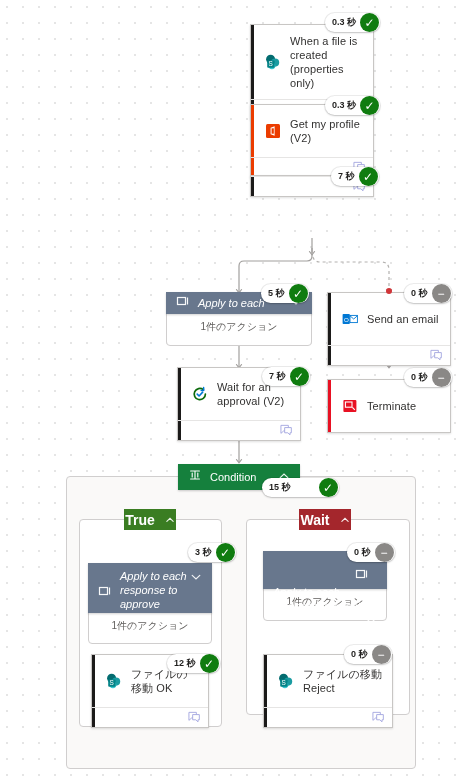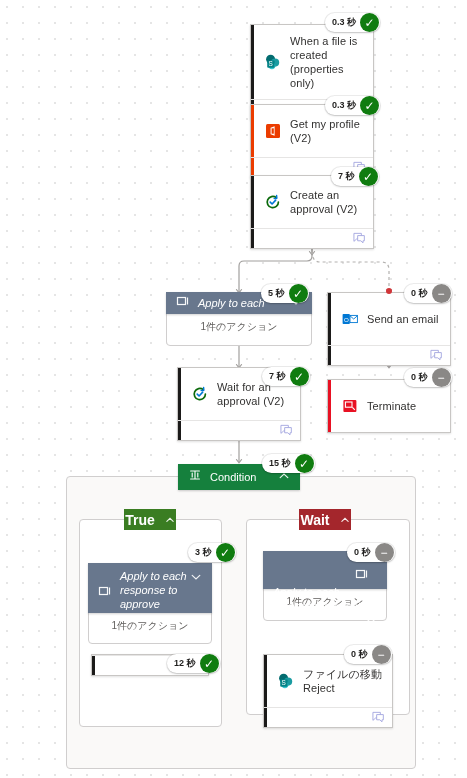--- a/index.html
+++ b/index.html
@@ -228,30 +228,20 @@
       </svg>
     </div>
   </div>
   <div class="badge" style="left:325px;top:96px;">
     <span class="dur">0.3 秒</span>
     <span class="mark ok">✓</span>
   </div>
 
   <div class="card" style="left:250px;top:175px;width:124px;">
     <div class="accent" style="background:#1b1a19;"></div>
-    <div class="body">
-      <span class="ico">
-        <svg viewBox="0 0 18 18" width="18" height="18">
-          <path d="M14.4,9 a5.6,5.6 0 1,1 -2.1,-4.3" fill="none" stroke="#0b6a0b" stroke-width="1.7" stroke-linecap="round"></path>
-          <path d="M12.6,2.6 l0.2,2.6 l-2.6,0.2" fill="none" stroke="#0078d4" stroke-width="1.5" stroke-linecap="round" stroke-linejoin="round"></path>
-          <path d="M6.2,9.1 l1.9,1.9 l3.6,-3.9" fill="none" stroke="#0078d4" stroke-width="1.6" stroke-linecap="round" stroke-linejoin="round"></path>
-        </svg>
-      </span>
-      <span class="ttl">Create an approval (V2)</span>
-    </div>
     <div class="foot">
       <svg class="cmt" viewBox="0 0 14 12">
         <path d="M1,1 h8 v6 h-5 l-3,2.6 v-2.6 h0 z" fill="none" stroke="#5b5fc7" stroke-width="1"></path>
         <path d="M5,3.4 h7.2 v5.6 h-1.4 v2.2 l-2.4,-2.2 h-3.4 z" fill="#ffffff" stroke="#5b5fc7" stroke-width="1"></path>
       </svg>
     </div>
   </div>
   <div class="badge" style="left:331px;top:167px;">
     <span class="dur">7 秒</span>
     <span class="mark ok">✓</span>
@@ -361,21 +351,21 @@
         </svg>
       </span>
       <span class="ltxt">Condition</span>
       <span class="chev">
         <svg viewBox="0 0 12 12" width="12" height="12">
           <path d="M2.2,7.6 L6,4 L9.8,7.6" fill="none" stroke="#ffffff" stroke-width="1.2" stroke-linecap="round"></path>
         </svg>
       </span>
     </div>
   </div>
-  <div class="badge" style="left:262px;top:454px;">
+  <div class="badge" style="left:262px;top:478px;gap:24px;">
     <span class="dur">15 秒</span>
     <span class="mark ok">✓</span>
   </div>
 
   <div class="pill t" style="left:124px;top:509px;width:52px;height:21px;">
     <span>True</span>
     <span class="chev">
       <svg viewBox="0 0 12 12" width="10" height="10">
         <path d="M2.2,7.6 L6,4 L9.8,7.6" fill="none" stroke="#ffffff" stroke-width="1.3" stroke-linecap="round"></path>
       </svg>
@@ -431,44 +421,56 @@
     </div>
     <div class="subtxt" style="top:44px;">1件のアクション</div>
   </div>
   <div class="badge" style="left:347px;top:543px;">
     <span class="dur">0 秒</span>
     <span class="mark skip">−</span>
   </div>
 
   <div class="card" style="left:91px;top:654px;width:118px;">
     <div class="accent" style="background:#1b1a19;"></div>
-    <div class="foot">
-      <svg class="cmt" viewBox="0 0 14 12">
-        <path d="M1,1 h8 v6 h-5 l-3,2.6 v-2.6 h0 z" fill="none" stroke="#5b5fc7" stroke-width="1"></path>
-        <path d="M5,3.4 h7.2 v5.6 h-1.4 v2.2 l-2.4,-2.2 h-3.4 z" fill="#ffffff" stroke="#5b5fc7" stroke-width="1"></path>
-      </svg>
-    </div>
-  </div>
-  <div class="badge" style="left:167px;top:654px;">
-    <span class="dur">12 秒</span>
-    <span class="mark ok">✓</span>
-  </div>
-
-  <div class="card" style="left:263px;top:654px;width:130px;">
-    <div class="accent" style="background:#1b1a19;"></div>
     <div class="body">
       <span class="ico">
         <svg viewBox="0 0 18 18" width="18" height="18">
           <circle cx="6.6" cy="6.2" r="4.5" fill="#036c70"></circle>
           <circle cx="11.1" cy="9.6" r="4.1" fill="#1a9ba1"></circle>
           <circle cx="7.9" cy="12.8" r="3.4" fill="#37c6d0"></circle>
           <rect x="3.2" y="7.4" width="7.4" height="7.4" rx="1" fill="#038387"></rect>
           <text x="4.6" y="13.1" font-size="6.4" fill="#ffffff" font-family="'Liberation Sans',sans-serif">S</text>
         </svg>
       </span>
+      <span class="ttl">ファイルの移動 OK</span>
+    </div>
+    <div class="foot">
+      <svg class="cmt" viewBox="0 0 14 12">
+        <path d="M1,1 h8 v6 h-5 l-3,2.6 v-2.6 h0 z" fill="none" stroke="#5b5fc7" stroke-width="1"></path>
+        <path d="M5,3.4 h7.2 v5.6 h-1.4 v2.2 l-2.4,-2.2 h-3.4 z" fill="#ffffff" stroke="#5b5fc7" stroke-width="1"></path>
+      </svg>
+    </div>
+  </div>
+  <div class="badge" style="left:167px;top:654px;">
+    <span class="dur">12 秒</span>
+    <span class="mark ok">✓</span>
+  </div>
+
+  <div class="card" style="left:263px;top:654px;width:130px;">
+    <div class="accent" style="background:#1b1a19;"></div>
+    <div class="body">
+      <span class="ico">
+        <svg viewBox="0 0 18 18" width="18" height="18">
+          <circle cx="6.6" cy="6.2" r="4.5" fill="#036c70"></circle>
+          <circle cx="11.1" cy="9.6" r="4.1" fill="#1a9ba1"></circle>
+          <circle cx="7.9" cy="12.8" r="3.4" fill="#37c6d0"></circle>
+          <rect x="3.2" y="7.4" width="7.4" height="7.4" rx="1" fill="#038387"></rect>
+          <text x="4.6" y="13.1" font-size="6.4" fill="#ffffff" font-family="'Liberation Sans',sans-serif">S</text>
+        </svg>
+      </span>
       <span class="ttl">ファイルの移動 Reject</span>
     </div>
     <div class="foot">
       <svg class="cmt" viewBox="0 0 14 12">
         <path d="M1,1 h8 v6 h-5 l-3,2.6 v-2.6 h0 z" fill="none" stroke="#5b5fc7" stroke-width="1"></path>
         <path d="M5,3.4 h7.2 v5.6 h-1.4 v2.2 l-2.4,-2.2 h-3.4 z" fill="#ffffff" stroke="#5b5fc7" stroke-width="1"></path>
       </svg>
     </div>
   </div>
   <div class="badge" style="left:344px;top:645px;">

